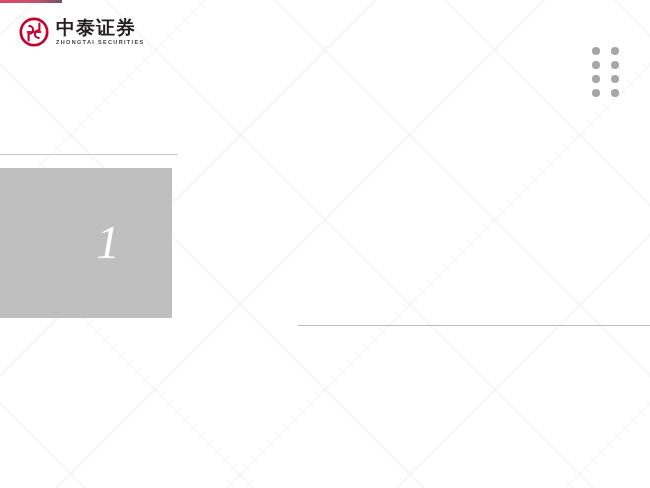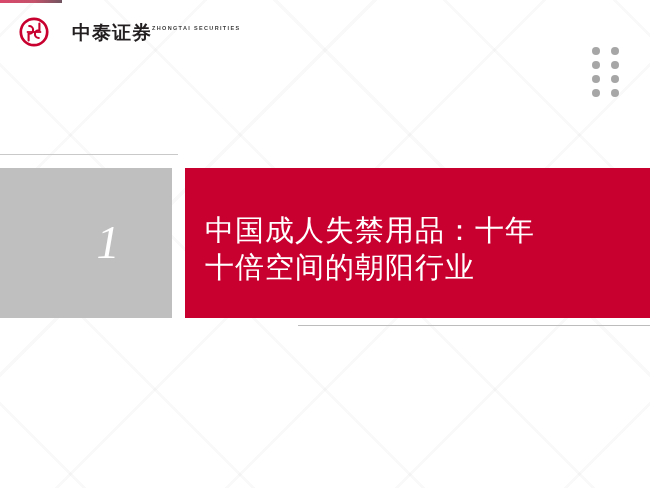--- a/index.html
+++ b/index.html
@@ -63,24 +63,23 @@
     align-items: center;
     gap: 7px;
   }
   #logo-mark {
     width: 30px;
     height: 30px;
     flex: 0 0 30px;
   }
   #logo-wordmark {
     display: flex;
-    flex-direction: row;
+    flex-direction: column;
     justify-content: center;
     line-height: 1;
-    margin-left: 16px;
   }
   #logo-cn {
     font-family: "DejaVu Sans", "Liberation Sans", sans-serif;
     font-size: 19px;
     font-weight: 700;
     color: #231f20;
     letter-spacing: 1px;
     white-space: nowrap;
   }
   #logo-en {
@@ -213,20 +212,16 @@
     <span class="grid-dot"></span>
     <span class="grid-dot"></span>
   </div>
 
   <div id="upper-rule"></div>
 
   <div id="number-block">
     <div id="number-label">1</div>
   </div>
 
-  <div id="title-banner">
-    <div id="title-text">中国成人失禁用品：十年
-十倍空间的朝阳行业</div>
-  </div>
 
   <div id="lower-rule"></div>
 
 </div>
 
 </body></html>

